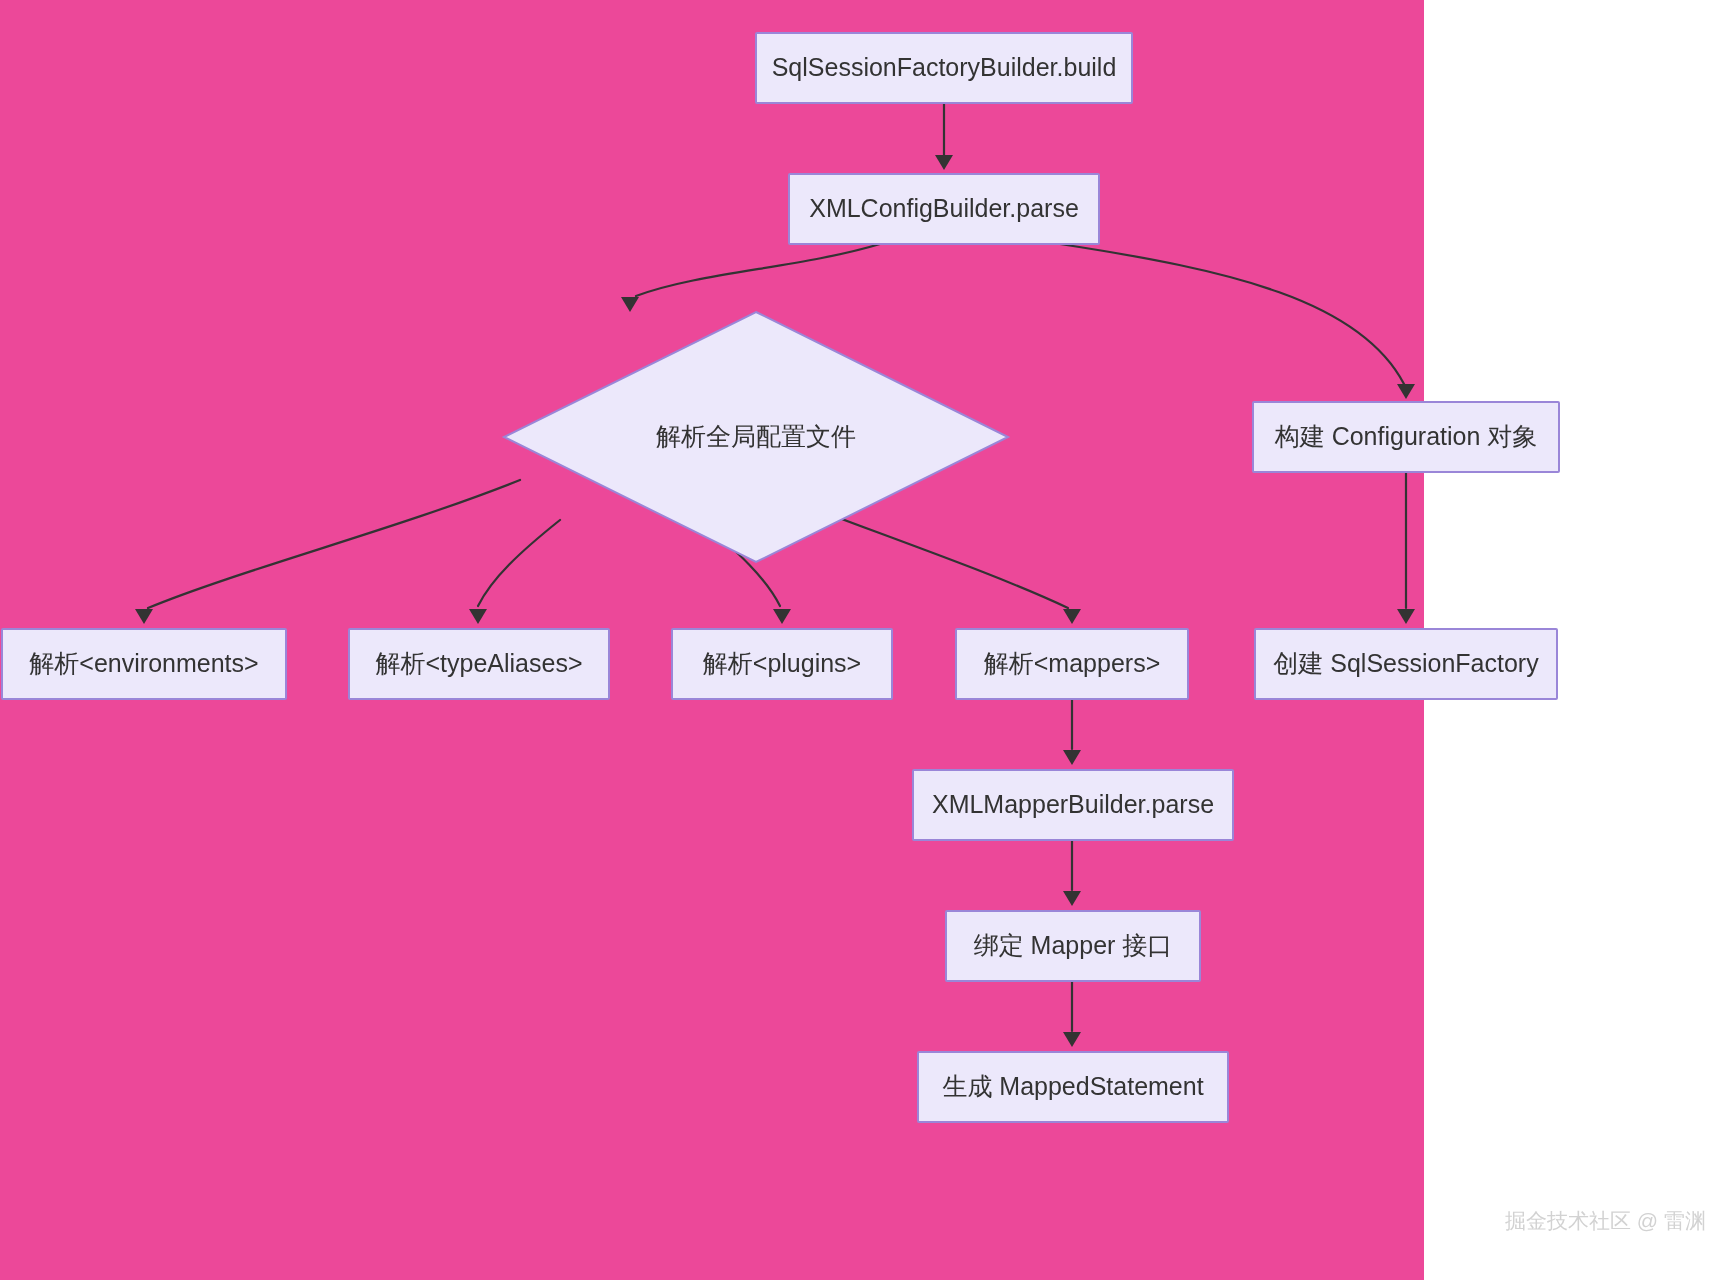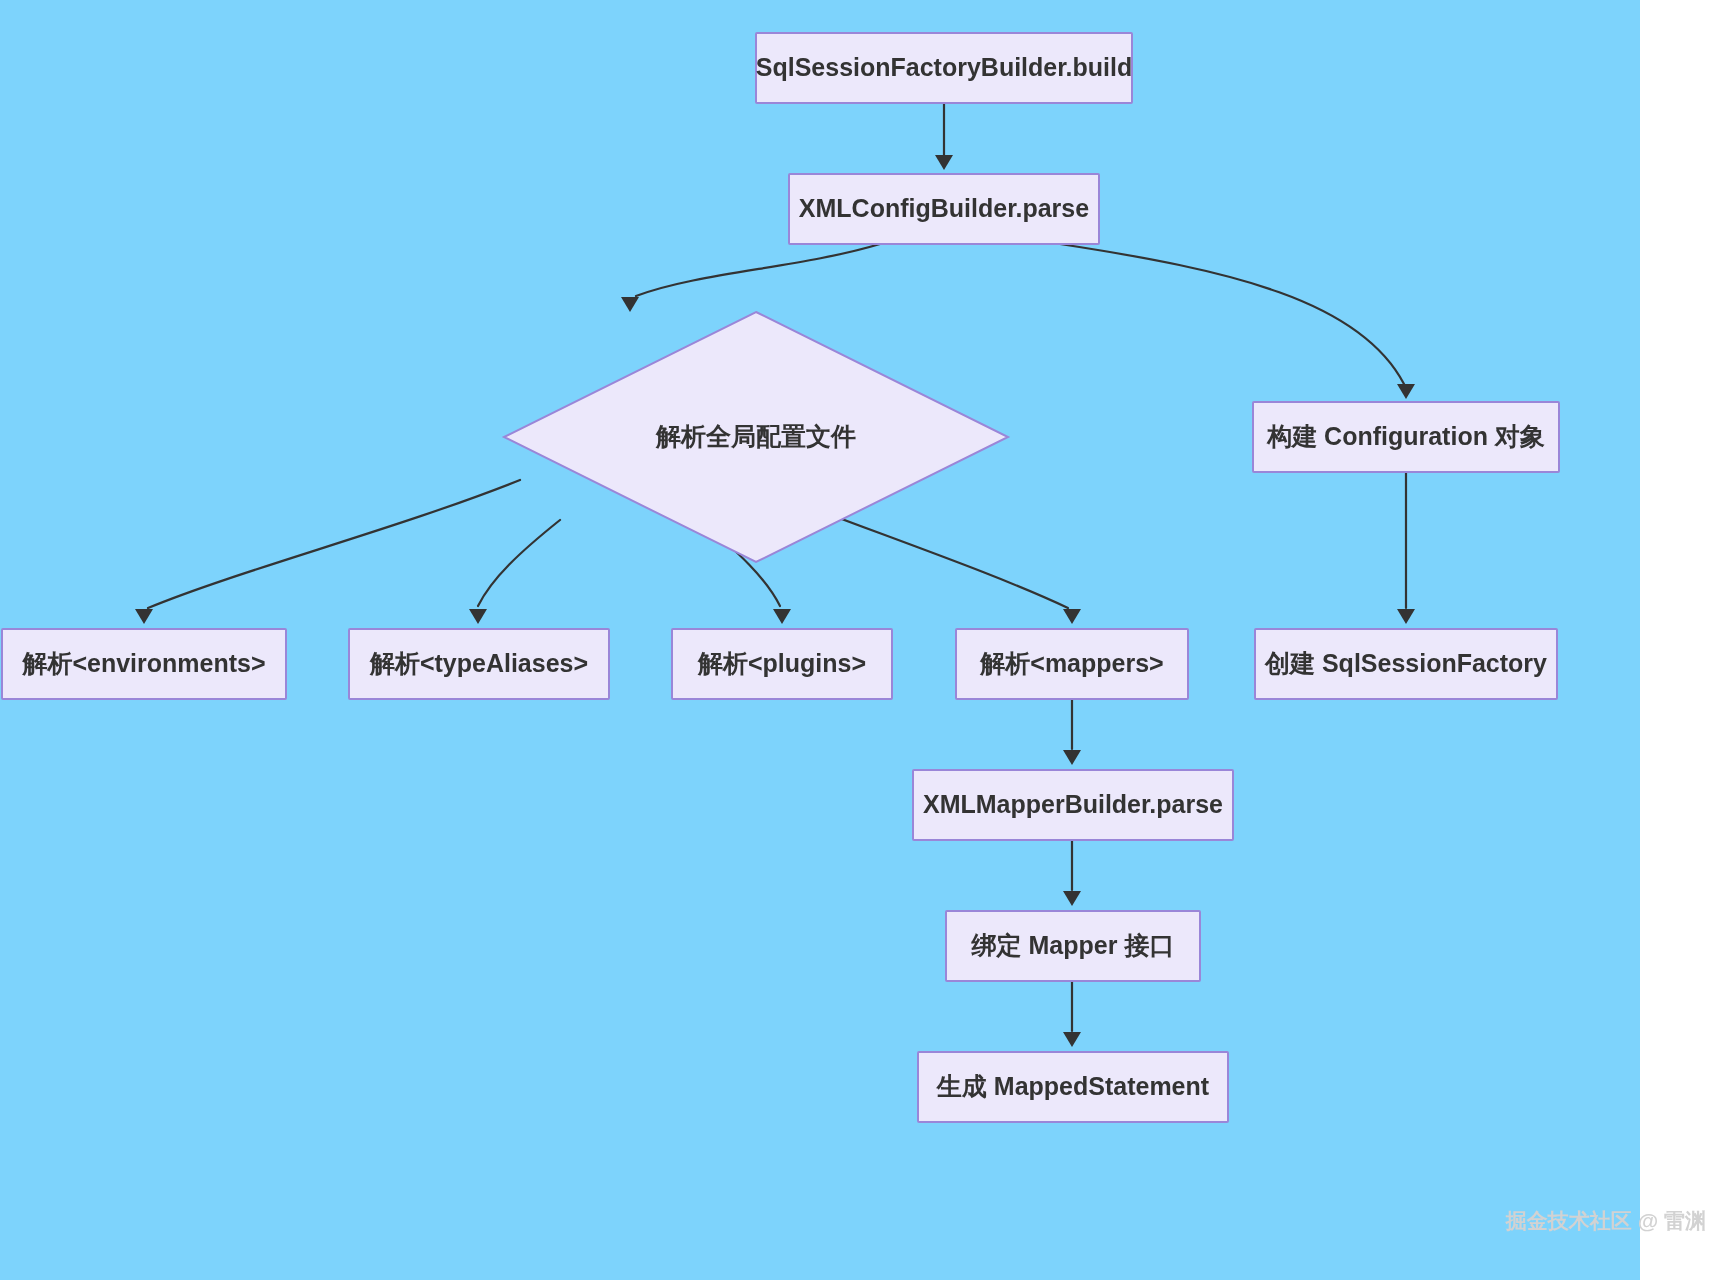--- a/index.html
+++ b/index.html
@@ -9,24 +9,23 @@
     background: #ffffff;
   }
   body {
     width: 1728px;
     height: 1280px;
     overflow: hidden;
     font-family: "Liberation Sans", "DejaVu Sans", sans-serif;
   }
   #diagram-root {
     position: relative;
-    width: 1640px;
+    width: 1424px;
     height: 1280px;
-    background: #7dd3fc;
-    font-weight: bold;
+    background: #ec4899;
   }
   svg#flowchart {
     display: block;
     width: 1728px;
     height: 1280px;
   }
   .node-shape {
     fill: #ECE8FB;
     stroke: #9A86D8;
     stroke-width: 2;

